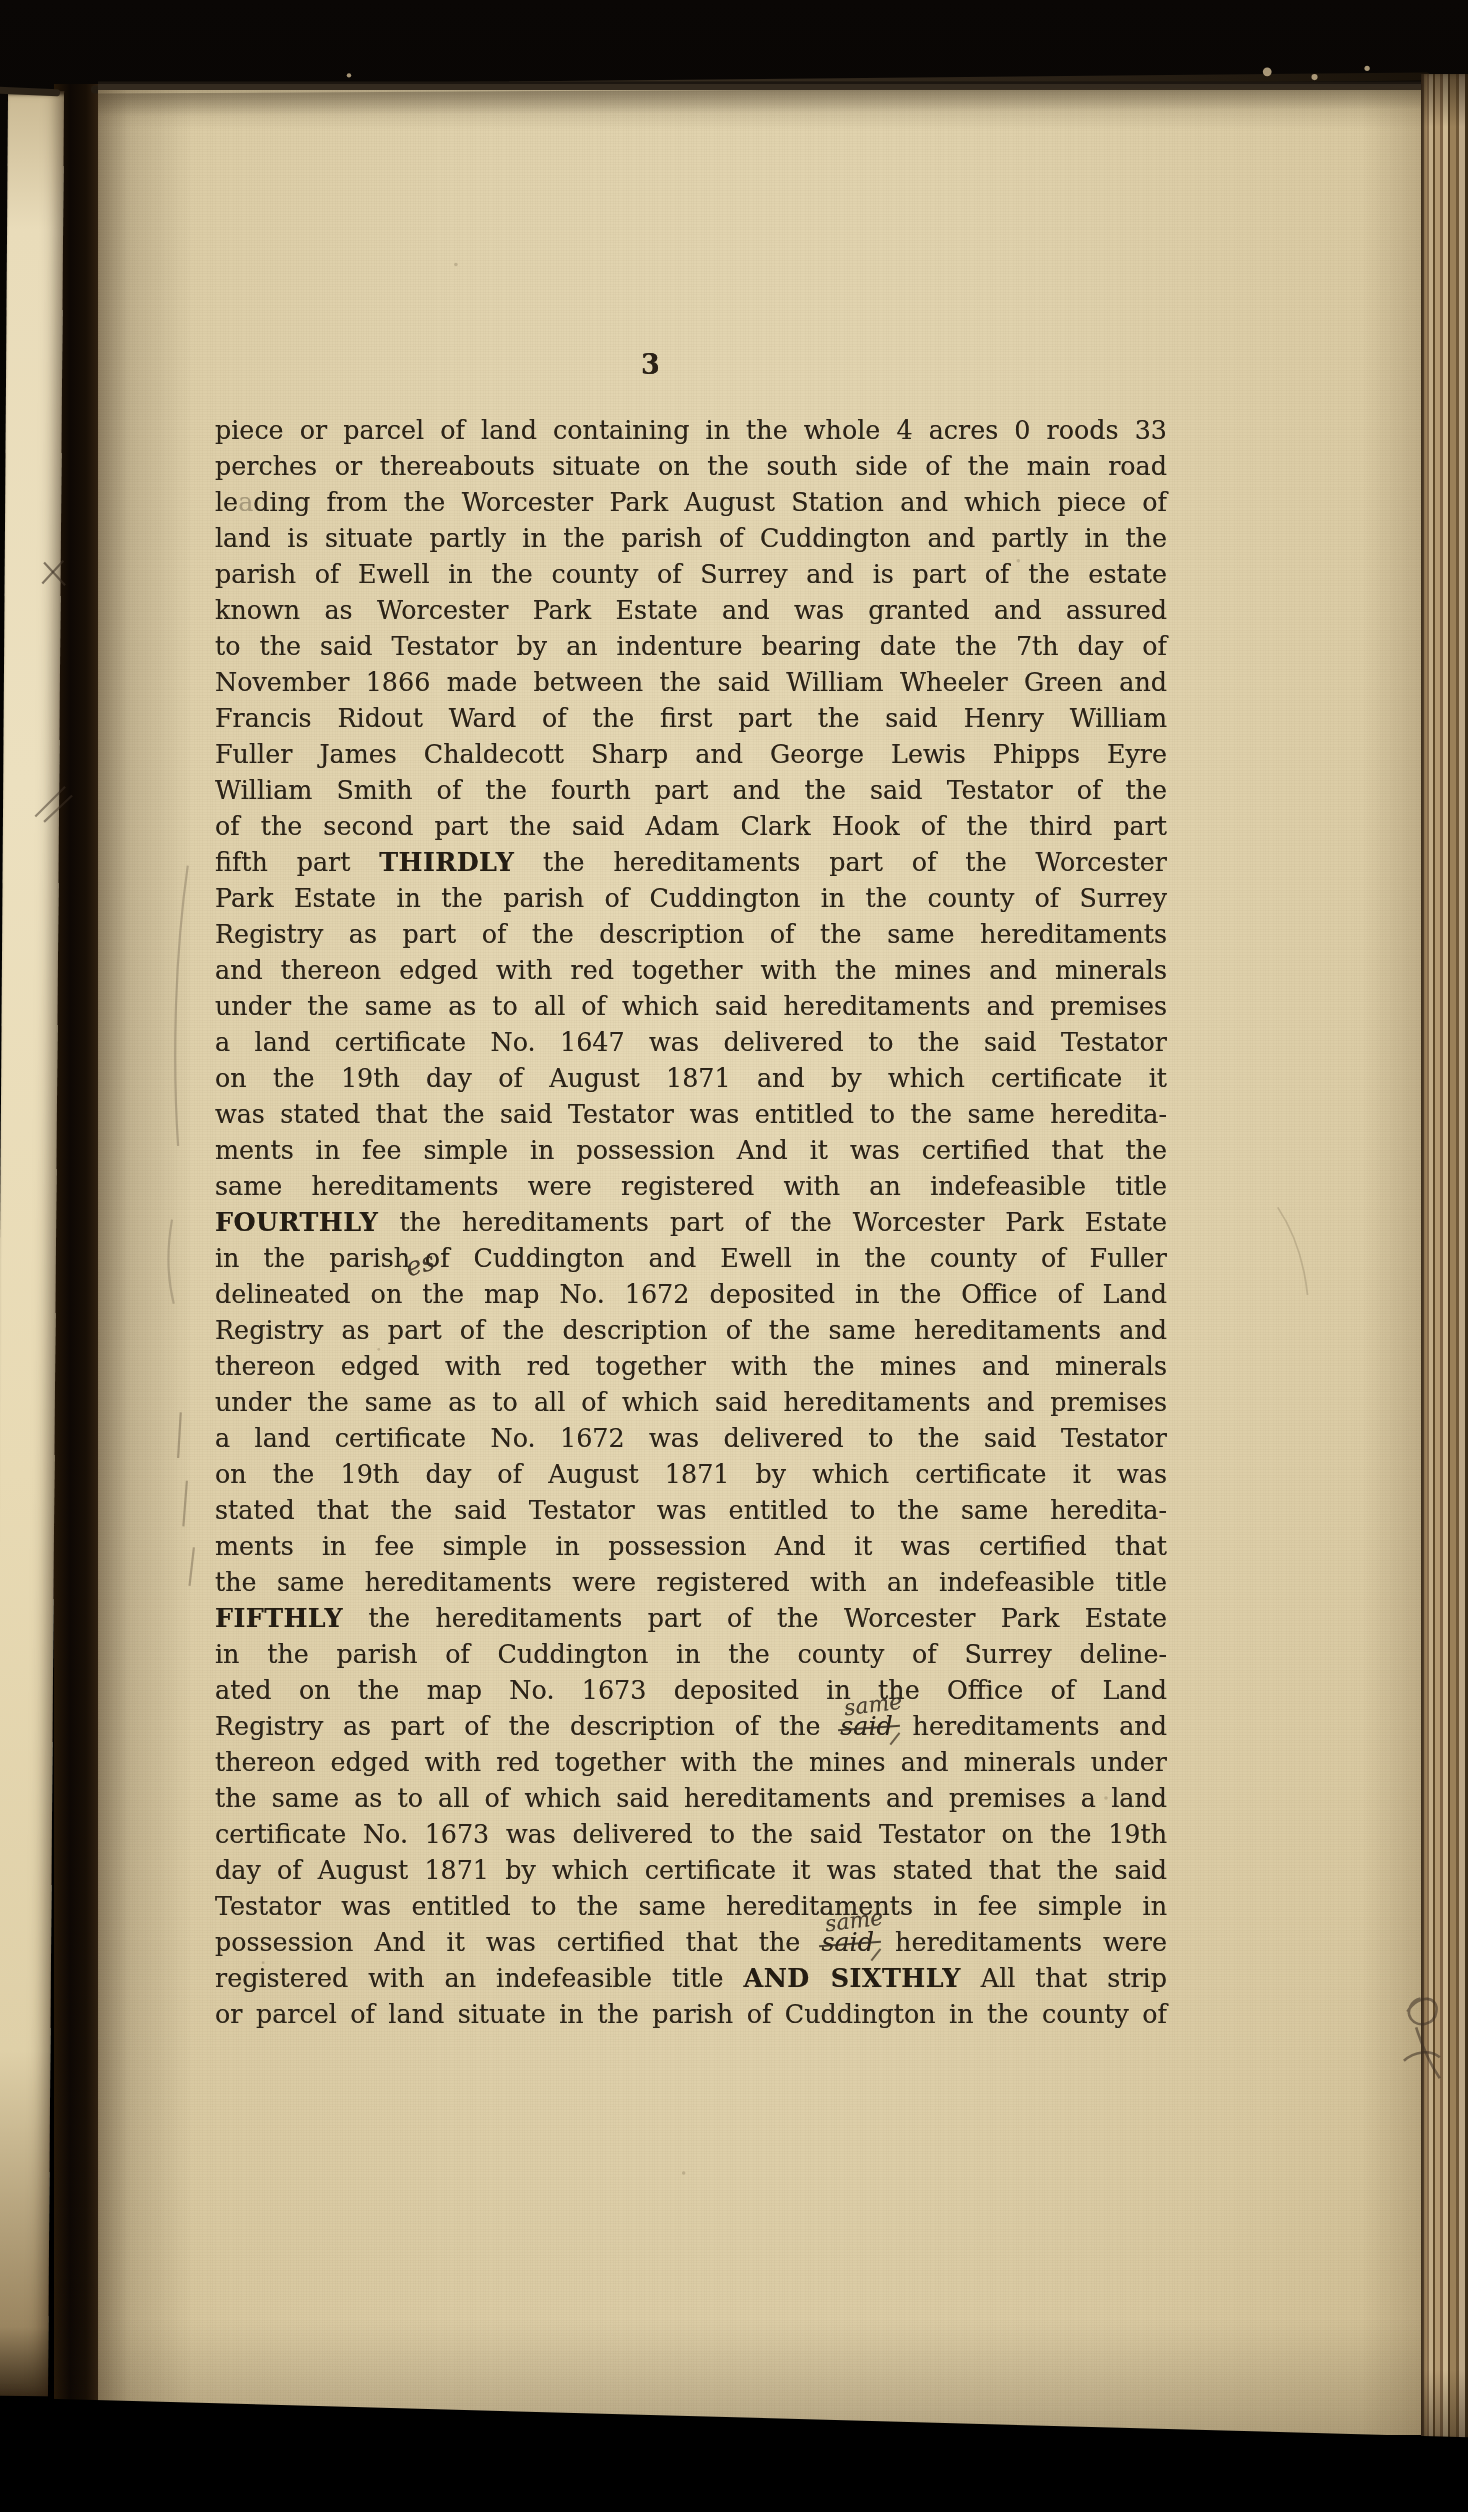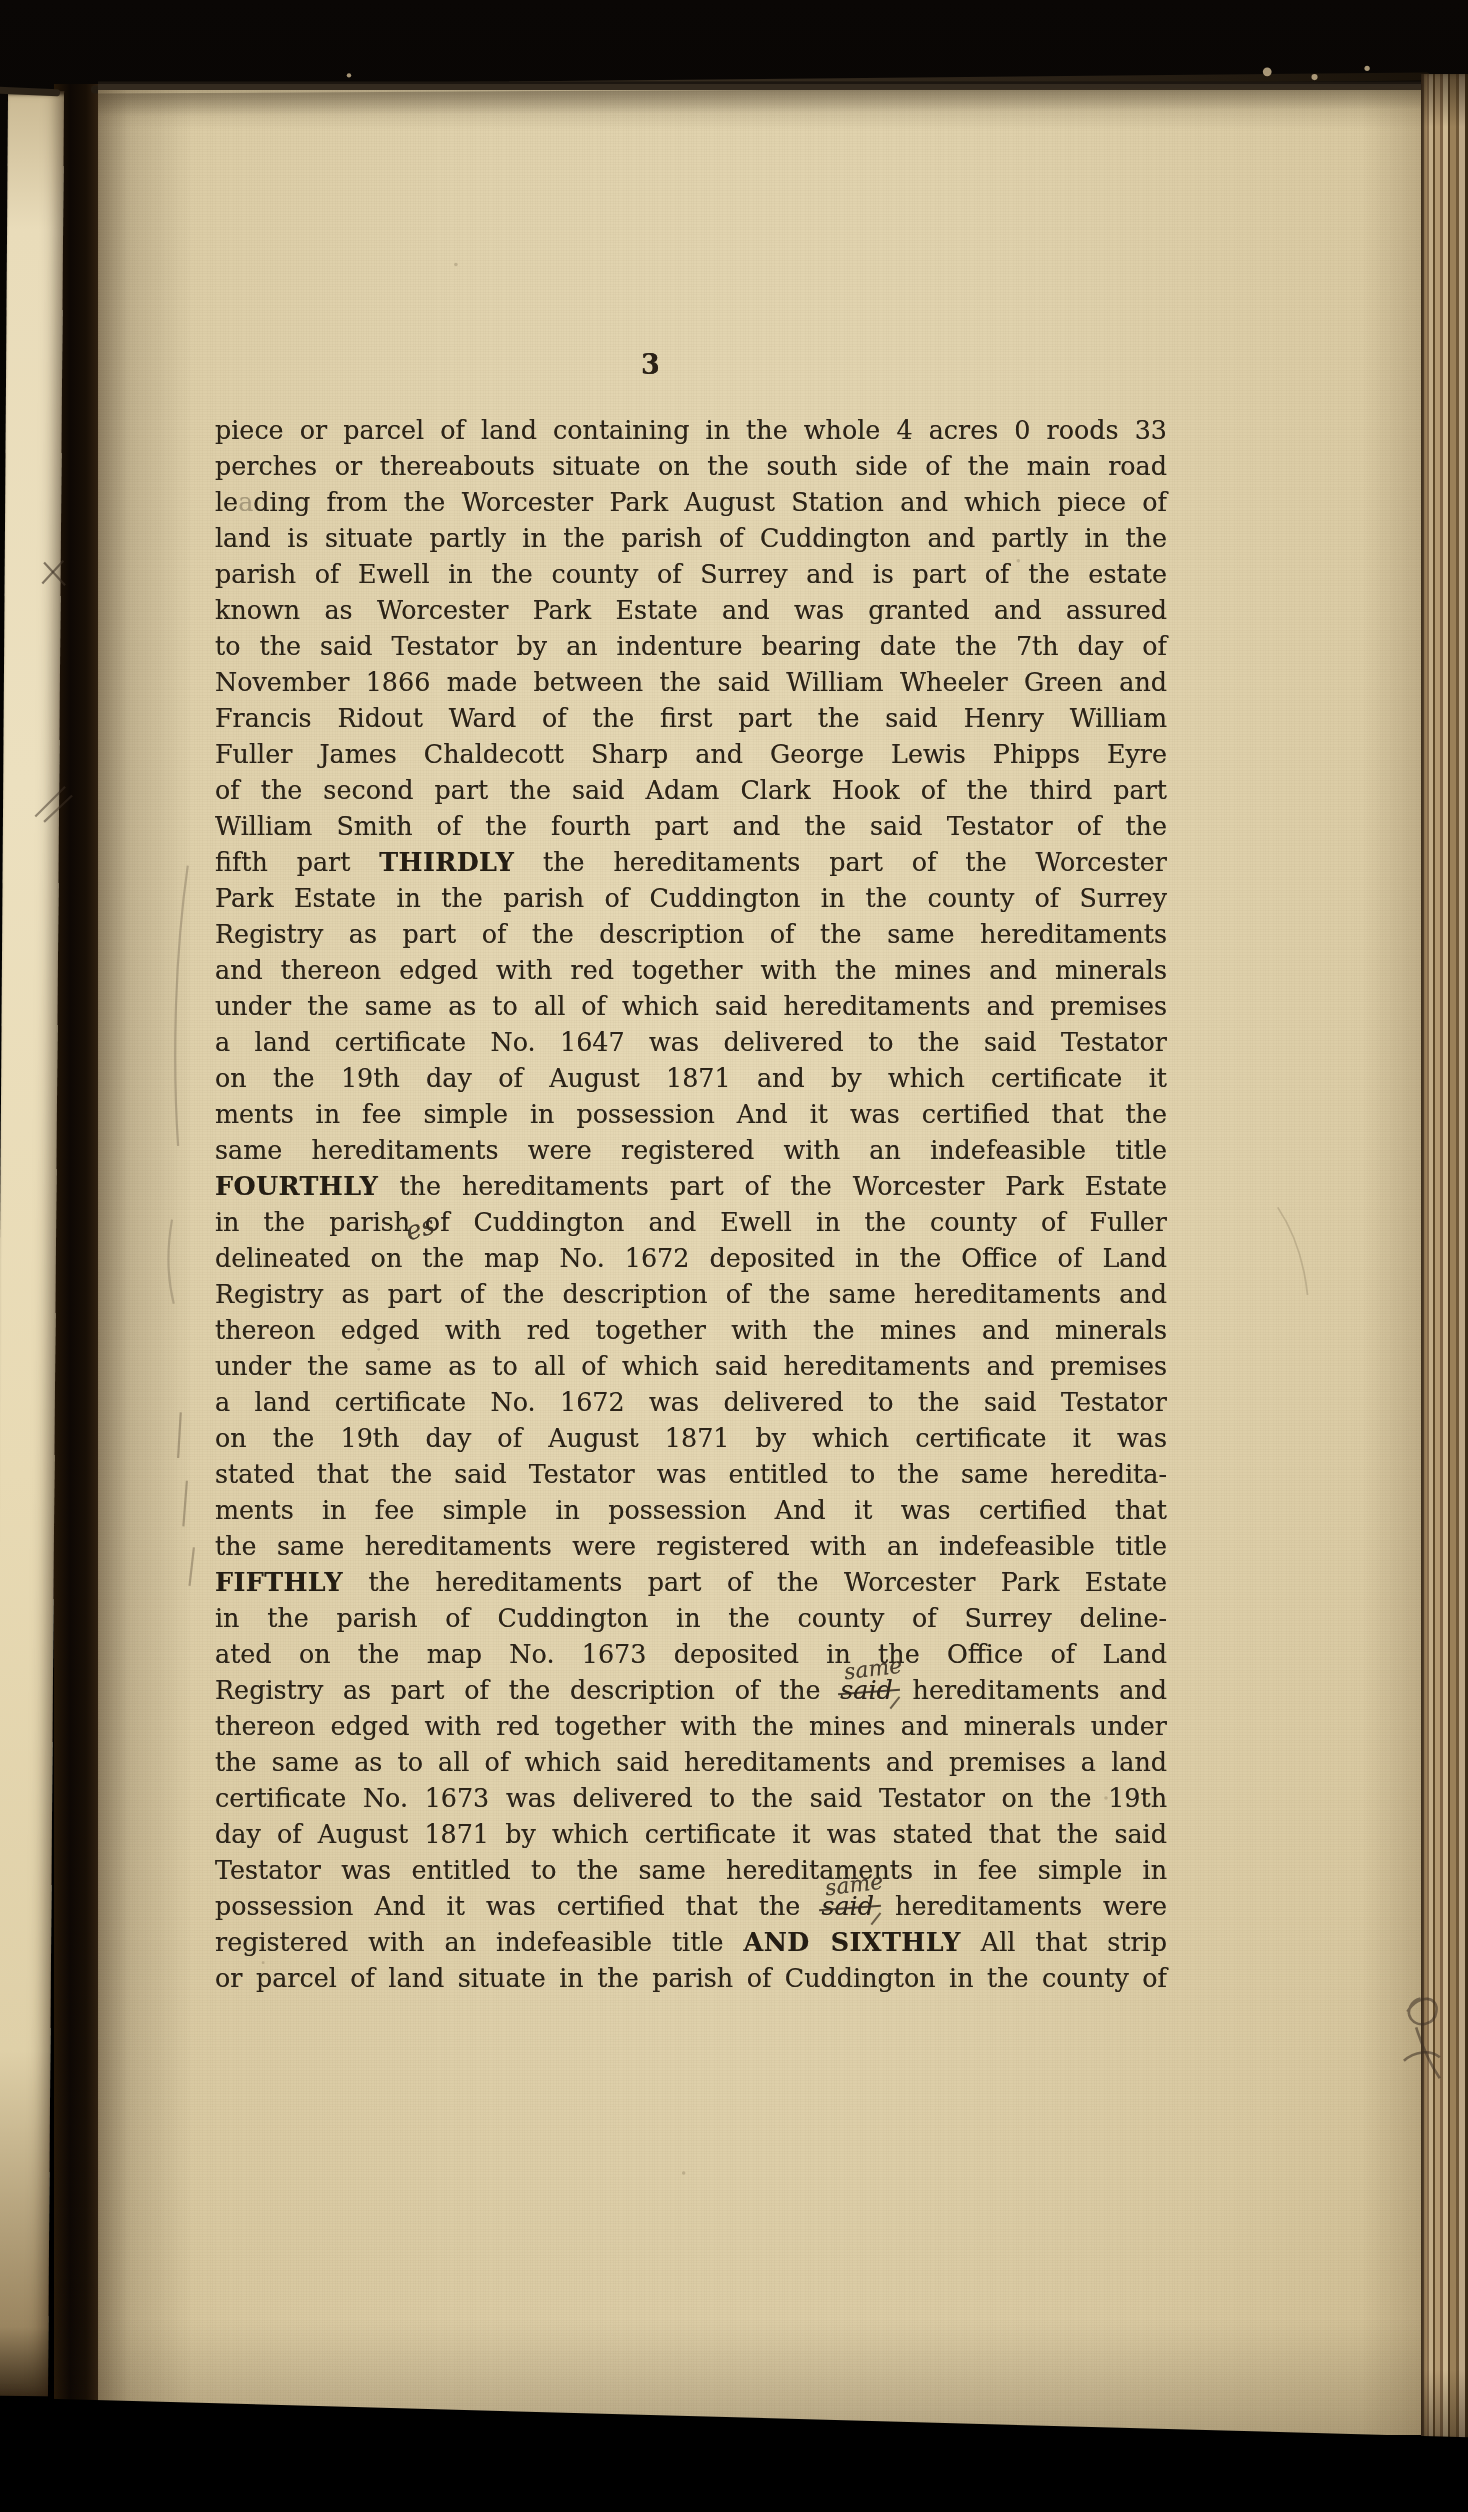--- a/index.html
+++ b/index.html
@@ -103,29 +103,30 @@
         <div class="line"><span>piece or parcel of land containing in the whole 4 acres 0 roods 33</span></div>
         <div class="line"><span>perches or thereabouts situate on the south side of the main road</span></div>
         <div class="line"><span>le</span><span class="faded">a</span><span>ding from the Worcester Park August Station and which piece of</span></div>
         <div class="line"><span>land is situate partly in the parish of Cuddington and partly in the</span></div>
         <div class="line"><span>parish of Ewell in the county of Surrey and is part of the estate</span></div>
         <div class="line"><span>known as Worcester Park Estate and was granted and assured</span></div>
         <div class="line"><span>to the said Testator by an indenture bearing date the 7th day of</span></div>
         <div class="line"><span>November 1866 made between the said William Wheeler Green and</span></div>
         <div class="line"><span>Francis Ridout Ward of the first part the said Henry William</span></div>
         <div class="line"><span>Fuller James Chaldecott Sharp and George Lewis Phipps Eyre</span></div>
+        <div class="line"><span>William Smith of the fourth part and the said Testator of the</span></div>
         <div class="line"><span>of the second part the said Adam Clark Hook of the third part</span></div>
-        <div class="line"><span>William Smith of the fourth part and the said Testator of the</span></div>
         <div class="line"><span>fifth part </span><span class="caps">THIRDLY</span><span> the hereditaments part of the Worcester</span></div>
         <div class="line"><span>Park Estate in the parish of Cuddington in the county of Surrey</span></div>
         <div class="line"><span>Registry as part of the description of the same hereditaments</span></div>
         <div class="line"><span>and thereon edged with red together with the mines and minerals</span></div>
         <div class="line"><span>under the same as to all of which said hereditaments and premises</span></div>
         <div class="line"><span>a land certificate No. 1647 was delivered to the said Testator</span></div>
         <div class="line"><span>on the 19th day of August 1871 and by which certificate it</span></div>
+        <div class="line"><span>was stated that the said Testator was entitled to the same heredita-</span></div>
         <div class="line"><span>ments in fee simple in possession  And it was certified that the</span></div>
         <div class="line"><span>same hereditaments were registered with  an  indefeasible title</span></div>
         <div class="line"><span class="caps">FOURTHLY</span><span> the hereditaments part of the Worcester Park Estate</span></div>
         <div class="line"><span>in the parish</span><span class="hand inline-hand">es</span><span>of Cuddington and Ewell in the county of Fuller</span></div>
         <div class="line"><span>delineated on the map No. 1672 deposited in the Office of Land</span></div>
         <div class="line"><span>Registry as part of the description of the same hereditaments and</span></div>
         <div class="line"><span>thereon edged with red together with the mines and minerals</span></div>
         <div class="line"><span>under the same as to all of which said hereditaments and premises</span></div>
         <div class="line"><span>a land certificate No. 1672 was delivered to the said Testator</span></div>
         <div class="line"><span>on the 19th day of August 1871 by which certificate it was</span></div>

